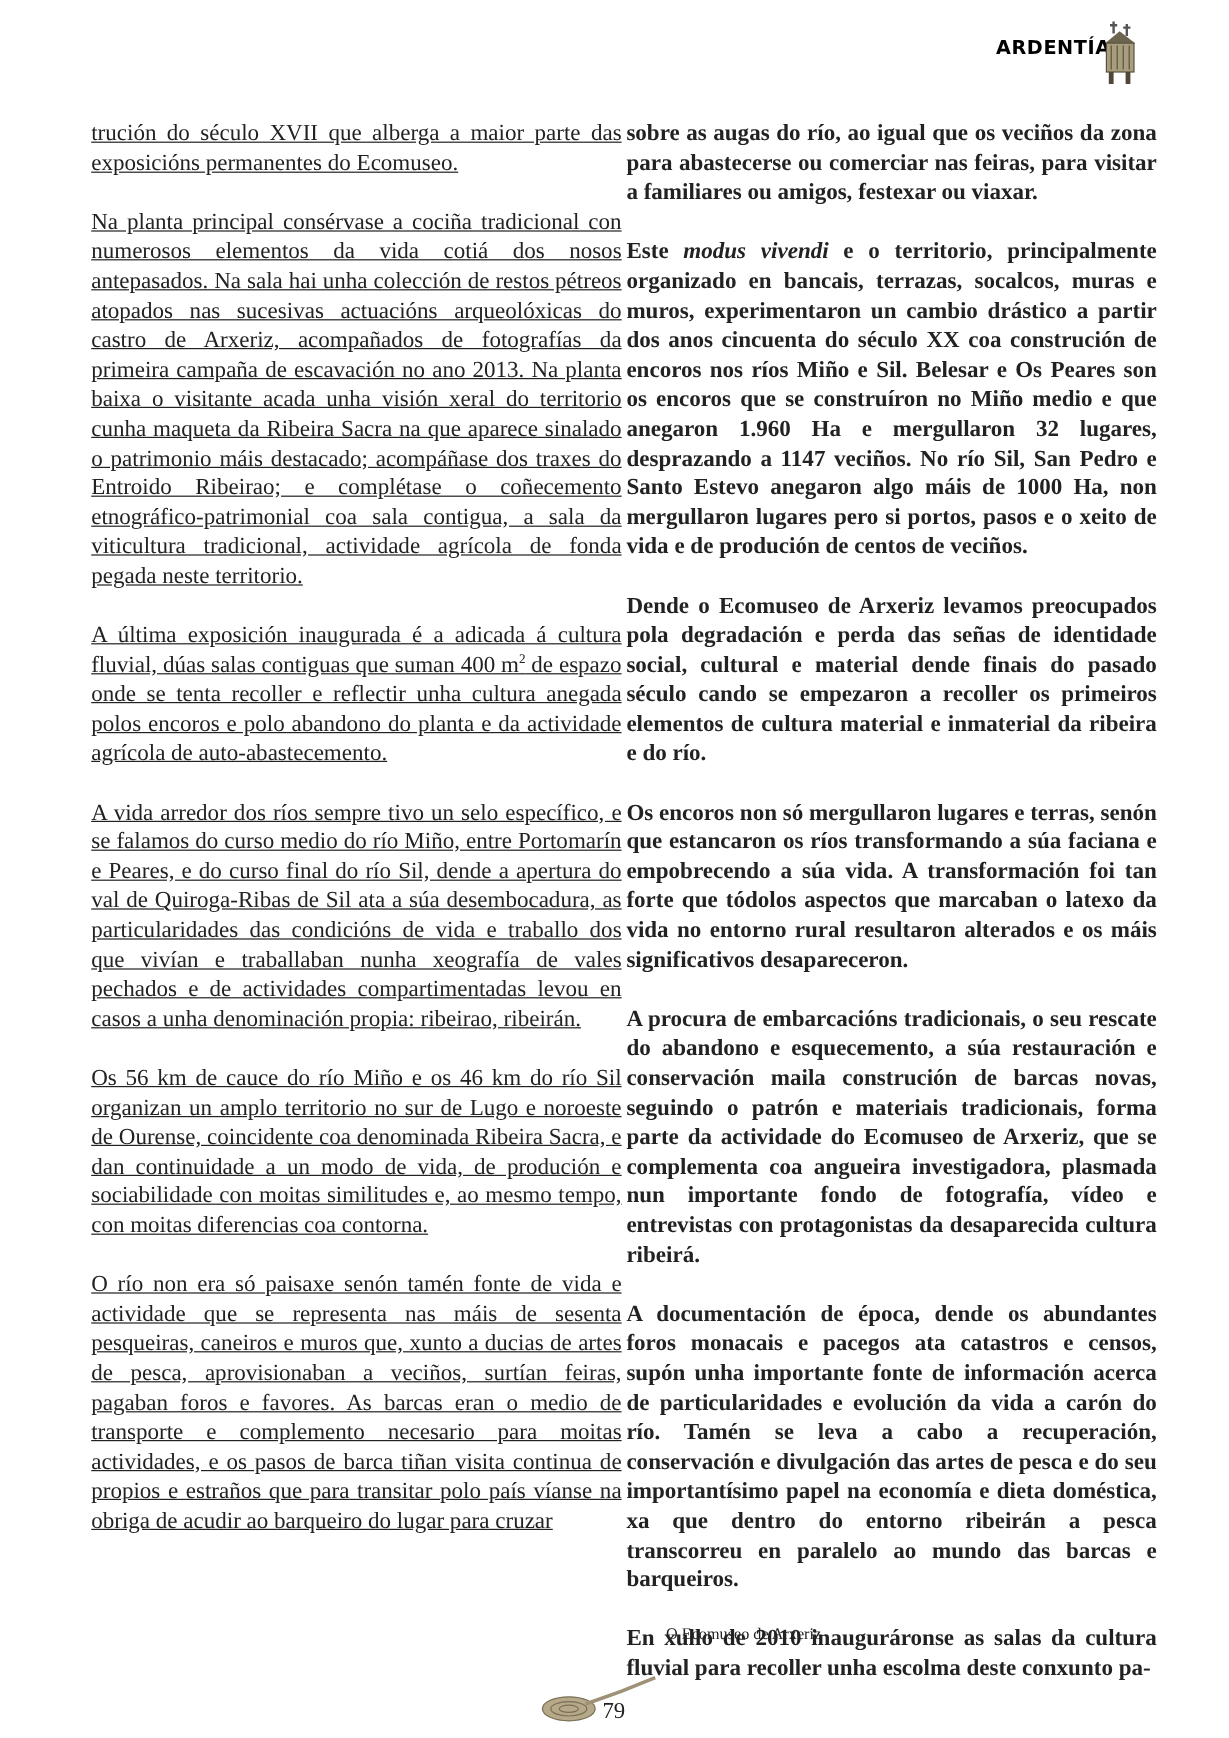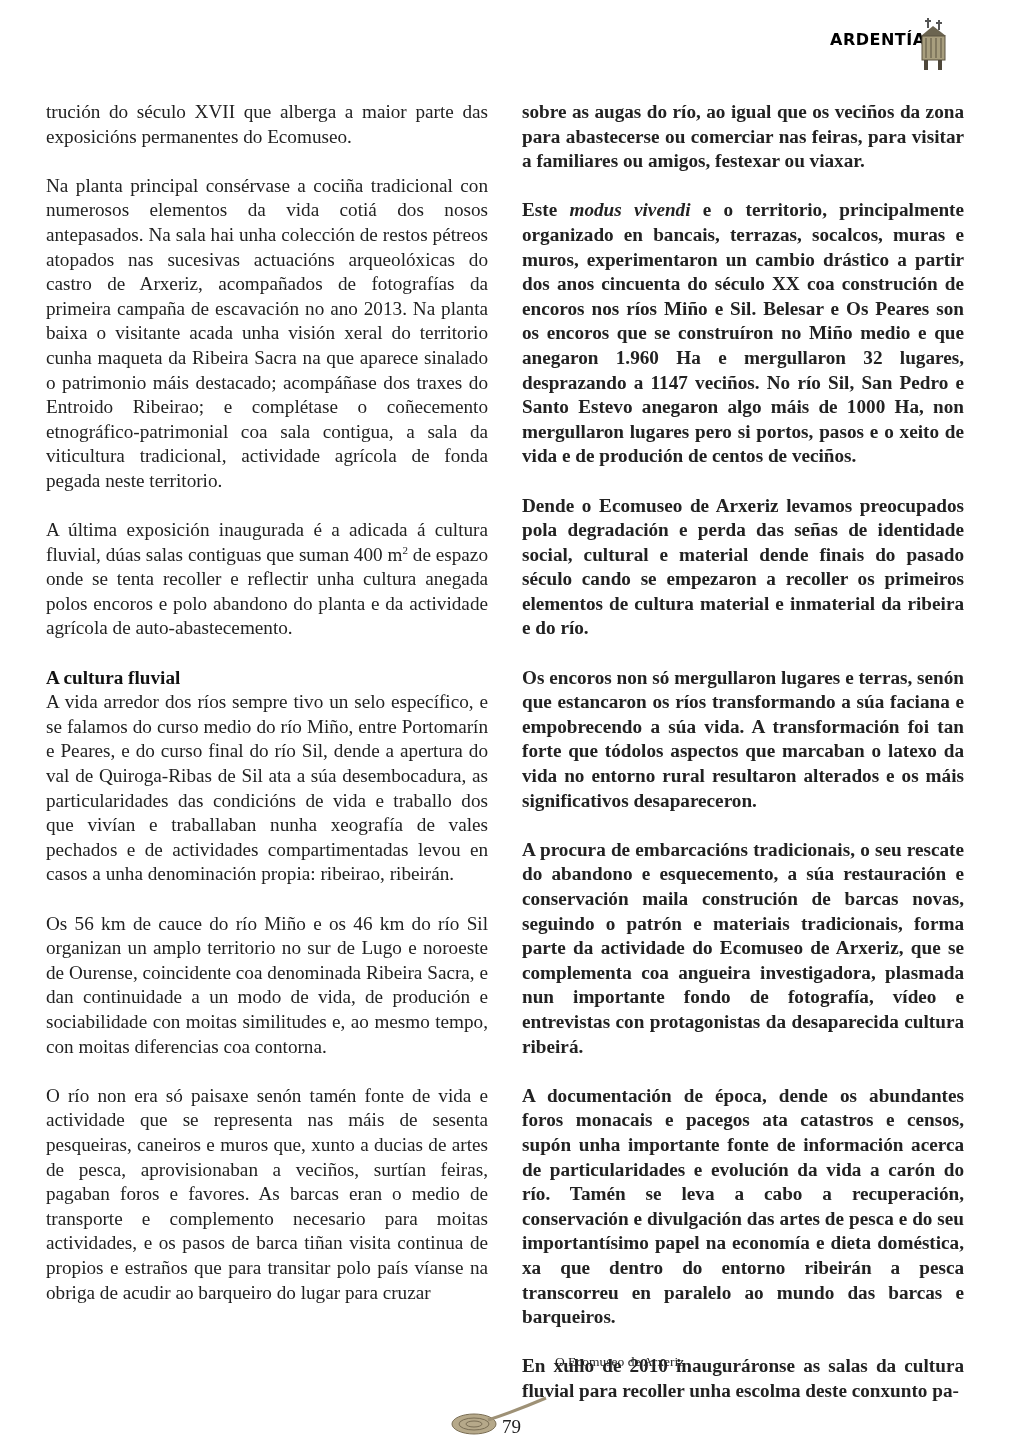--- a/index.html
+++ b/index.html
@@ -9,21 +9,21 @@
     font-family: "DejaVu Sans", sans-serif; font-weight: bold;
     font-size: 16px; letter-spacing: 0.5px; color: #000000;
   }
   .header-logo { position: absolute; left: 918px; top: 14px; width: 30px; height: 62px; }
   .col {
     position: absolute; top: 100px; width: 442px;
     font-family: "Liberation Serif", serif; font-size: 19.2px;
     line-height: 24.6px; color: #222;
     text-align: justify; hyphens: manual;
   }
-  .col.left { left: 46px; }
+  .col.left { left: 76px; text-decoration: underline; }
   .col.right { left: 522px; font-weight: bold; }
   .col p { margin: 0 0 24.6px 0; }
   .col p.tight { margin-bottom: 0; }
   .col h2 {
     margin: 0; font-size: 19.2px; line-height: 24.6px; font-weight: bold;
     font-family: "Liberation Serif", serif; color: #111;
   }
   sup { font-size: 11px; line-height: 0; }
   .footer-page {
     position: absolute; left: 502px; top: 1388px;
@@ -53,21 +53,20 @@
     <line x1="23" y1="24" x2="23" y2="44" stroke="#5a5240" stroke-width="1"></line>
     <rect x="6" y="46" width="4" height="10" fill="#4e473a"></rect>
     <rect x="20" y="46" width="4" height="10" fill="#4e473a"></rect>
   </svg>
 </div>
 
 <div class="col left">
   <p>trución do século XVII que alberga a maior parte das exposicións permanentes do Ecomuseo.</p>
   <p>Na planta principal consérvase a cociña tradicional con numerosos elementos da vida cotiá dos nosos antepasados. Na sala hai unha colección de restos pétreos atopados nas sucesivas actuacións arqueolóxicas do castro de Arxeriz, acompañados de fotografías da primeira campaña de escavación no ano 2013. Na planta baixa o visitante acada unha visión xeral do territorio cunha maqueta da Ribeira Sacra na que aparece sinalado o patrimonio máis destacado; acompáñase dos traxes do Entroido Ribeirao; e complétase o coñecemento etnográfico-patrimonial coa sala contigua, a sala da viticultura tradicional, actividade agrícola de fonda pegada neste territorio.</p>
   <p><span>A última exposición inaugurada é a adicada á cultura fluvial, dúas salas contiguas que suman 400 m</span><sup>2</sup><span> de espazo onde se tenta recoller e reflectir unha cultura anegada polos encoros e polo abandono do planta e da actividade agrícola de auto-abastecemento.</span></p>
-  <h2>A cultura fluvial</h2>
   <p>A vida arredor dos ríos sempre tivo un selo específico, e se falamos do curso medio do río Miño, entre Portomarín e Peares, e do curso final do río Sil, dende a apertura do val de Quiroga-Ribas de Sil ata a súa desembocadura, as particularidades das condicións de vida e traballo dos que vivían e traballaban nunha xeografía de vales pechados e de actividades compartimentadas levou en casos a unha denominación propia: ribeirao, ribeirán.</p>
   <p>Os 56 km de cauce do río Miño e os 46 km do río Sil organizan un amplo territorio no sur de Lugo e noroeste de Ourense, coincidente coa denominada Ribeira Sacra, e dan continuidade a un modo de vida, de produción e sociabilidade con moitas similitudes e, ao mesmo tempo, con moitas diferencias coa contorna.</p>
   <p class="tight">O río non era só paisaxe senón tamén fonte de vida e actividade que se representa nas máis de sesenta pesqueiras, caneiros e muros que, xunto a ducias de artes de pesca, aprovisionaban a veciños, surtían feiras, pagaban foros e favores. As barcas eran o medio de transporte e complemento necesario para moitas actividades, e os pasos de barca tiñan visita continua de propios e estraños que para transitar polo país víanse na obriga de acudir ao barqueiro do lugar para cruzar</p>
 </div>
 
 <div class="col right">
   <p>sobre as augas do río, ao igual que os veciños da zona para abastecerse ou comerciar nas feiras, para visitar a familiares ou amigos, festexar ou viaxar.</p>
   <p><span>Este </span><em>modus vivendi</em><span> e o territorio, principalmente organizado en bancais, terrazas, socalcos, muras e muros, experimentaron un cambio drástico a partir dos anos cincuenta do século XX coa construción de encoros nos ríos Miño e Sil. Belesar e Os Peares son os encoros que se construíron no Miño medio e que anegaron 1.960 Ha e mergullaron 32 lugares, desprazando a 1147 veciños. No río Sil, San Pedro e Santo Estevo anegaron algo máis de 1000 Ha, non mergullaron lugares pero si portos, pasos e o xeito de vida e de produción de centos de veciños.</span></p>
   <p>Dende o Ecomuseo de Arxeriz levamos preocupados pola degradación e perda das señas de identidade social, cultural e material dende finais do pasado século cando se empezaron a recoller os primeiros elementos de cultura material e inmaterial da ribeira e do río.</p>
   <p>Os encoros non só mergullaron lugares e terras, senón que estancaron os ríos transformando a súa faciana e empobrecendo a súa vida. A transformación foi tan forte que tódolos aspectos que marcaban o latexo da vida no entorno rural resultaron alterados e os máis significativos desapareceron.</p>

